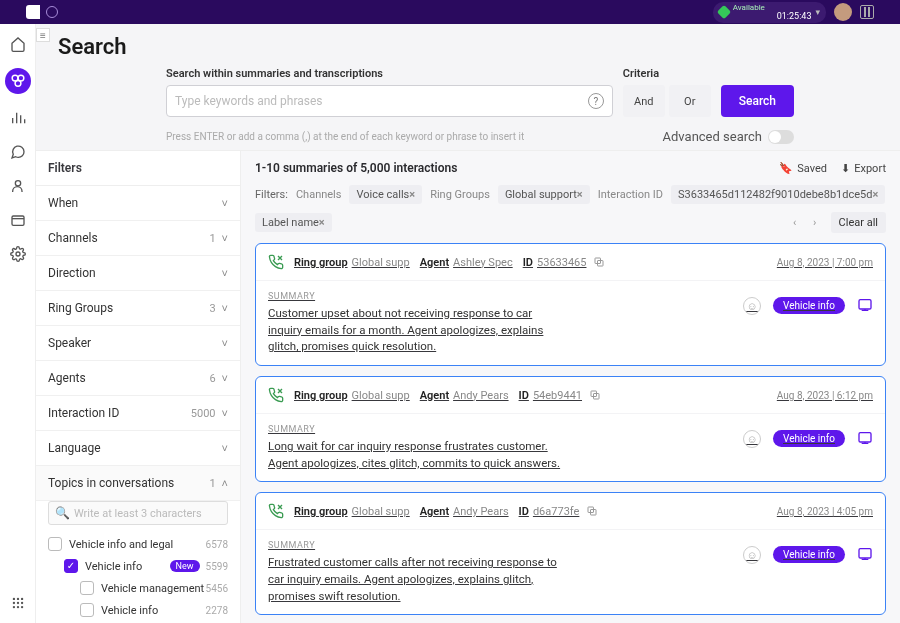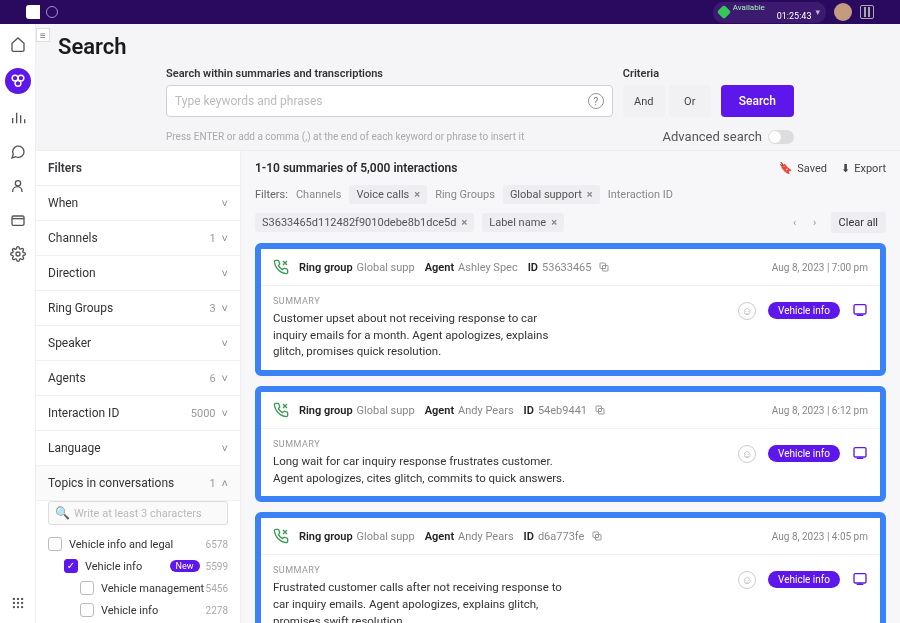--- a/index.html
+++ b/index.html
@@ -70,27 +70,27 @@
   .indent2{padding-left:32px;}
 
   .results{flex:1;overflow-y:auto;background:#f7f7f9;}
   .results-head{display:flex;align-items:center;justify-content:space-between;padding:10px 14px;}
   .rh-left{font-size:12px;font-weight:600;color:#2a2a2e;}
   .rh-right{display:flex;align-items:center;gap:14px;font-size:11px;color:#444;}
   .icon-btn{display:flex;align-items:center;gap:4px;cursor:pointer;}
   .chips-row{display:flex;align-items:center;gap:8px;padding:0 14px 10px 14px;flex-wrap:wrap;font-size:11px;}
   .chips-row .lbl2{color:#666;}
   .chiplbl{color:#888;}
-  .chip{background:#eeeef2;border-radius:3px;padding:3px 7px;display:flex;align-items:flex-end;gap:5px;color:#555;font-size:11px;}
+  .chip{background:#eeeef2;border-radius:3px;padding:3px 7px;display:flex;align-items:flex-end;color:#555;font-size:11px;}
   .chip .x{color:#888;font-size:11px;cursor:pointer;font-weight:bold;}
   .pager{display:flex;align-items:center;gap:4px;margin-left:auto;}
   .pgbtn{width:16px;height:16px;display:flex;align-items:center;justify-content:center;color:#999;cursor:pointer;}
   .clearall{background:#eeeef2;border-radius:3px;padding:4px 8px;font-size:11px;color:#333;cursor:pointer;}
 
-  .card{background:#fff;border:6px solid #3b82f6;border-radius:6px;margin:0 14px 10px 14px;}
+  .card{background:#fff;border:1px solid #3b82f6;border-radius:6px;margin:0 14px 10px 14px;text-decoration:underline;}
   .card-row1{display:flex;align-items:center;gap:10px;padding:10px 12px;font-size:11px;border-bottom:1px solid #f3f3f5;}
   .callic{width:16px;height:16px;color:#3a9b52;}
   .meta{display:flex;gap:4px;}
   .meta b{font-weight:600;color:#222;}
   .meta span{color:#888;}
   .copyic{width:12px;height:12px;color:#999;cursor:pointer;margin-left:-3px;}
   .ts{margin-left:auto;color:#888;font-size:10px;}
   .card-row2{display:flex;align-items:flex-start;gap:12px;padding:10px 12px;}
   .summ-col{flex:1;}
   .summ-lbl{font-size:9px;color:#999;letter-spacing:.5px;margin-bottom:4px;}

